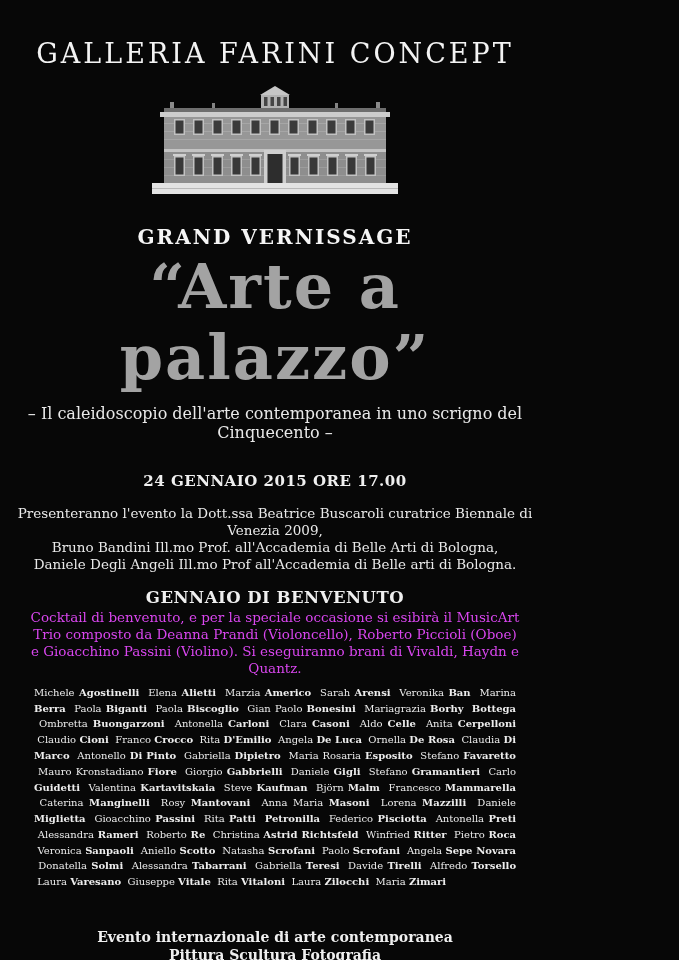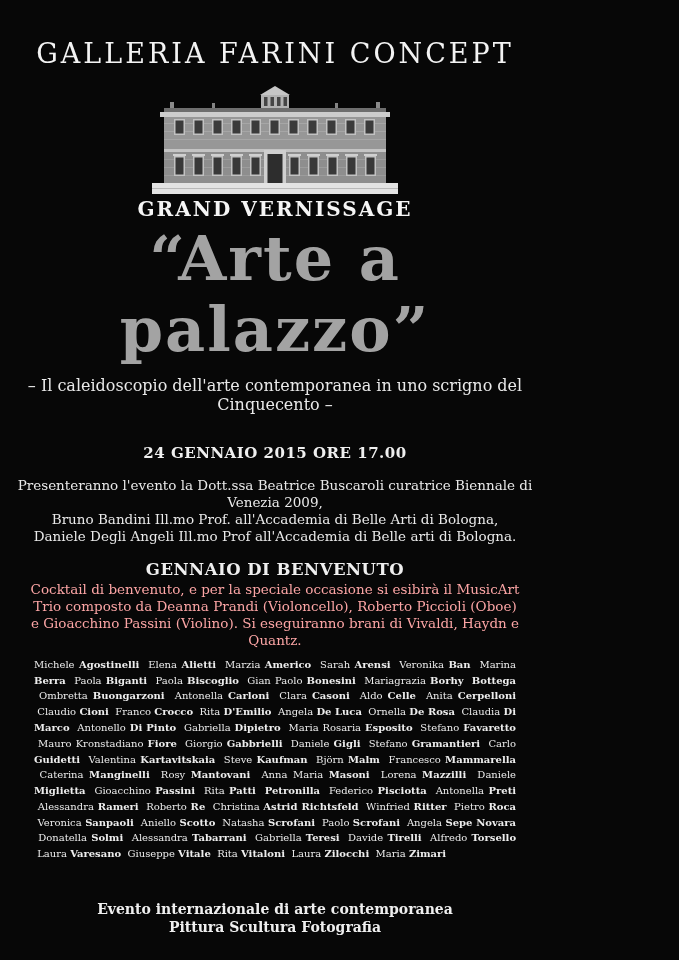--- a/index.html
+++ b/index.html
@@ -10,31 +10,31 @@
     background:#070707;
     -webkit-font-smoothing:antialiased;
   }
   .poster{width:550px;height:960px;background:#070707;text-align:center;position:relative;}
   .gallery-title{
     padding-top:38px;font-size:27px;font-weight:400;letter-spacing:3px;
     color:#f3f3f3;margin:0;
   }
   .building-wrap{margin-top:16px;line-height:0;}
   .event-type{
-    font-size:20px;font-weight:700;letter-spacing:2px;color:#f5f5f5;
+    margin-top:28px;font-size:20px;font-weight:700;letter-spacing:2px;color:#f5f5f5;
   }
   .main-title{
     margin-top:2px;font-size:62px;font-weight:700;letter-spacing:2px;
     color:#a3a3a3;line-height:1.15;
   }
   .subtitle{margin-top:10px;font-size:16px;color:#e9e9e9;}
   .event-datetime{margin-top:30px;font-size:15px;font-weight:700;letter-spacing:0.5px;}
   .presenters{margin-top:15px;font-size:13.5px;line-height:1.28;color:#e9e9e9;}
   .cocktail-heading{margin-top:14px;font-size:16.5px;font-weight:700;letter-spacing:0.5px;}
-  .cocktail-text{margin:2px 30px 0;font-size:13.5px;line-height:1.28;color:#fca5a5;}
+  .cocktail-text{margin:2px 30px 0;font-size:13.5px;line-height:1.28;color:#d946ef;}
   .artists{
     margin:7px 34px 0;font-size:10px;line-height:1.58;
     text-align:justify;color:#ededed;
   }
   .artists .ln{font-weight:700;}
   .event-info{margin-top:38px;font-size:14px;font-weight:700;line-height:1.3;}
 </style>
 </head>
 <body>
 

